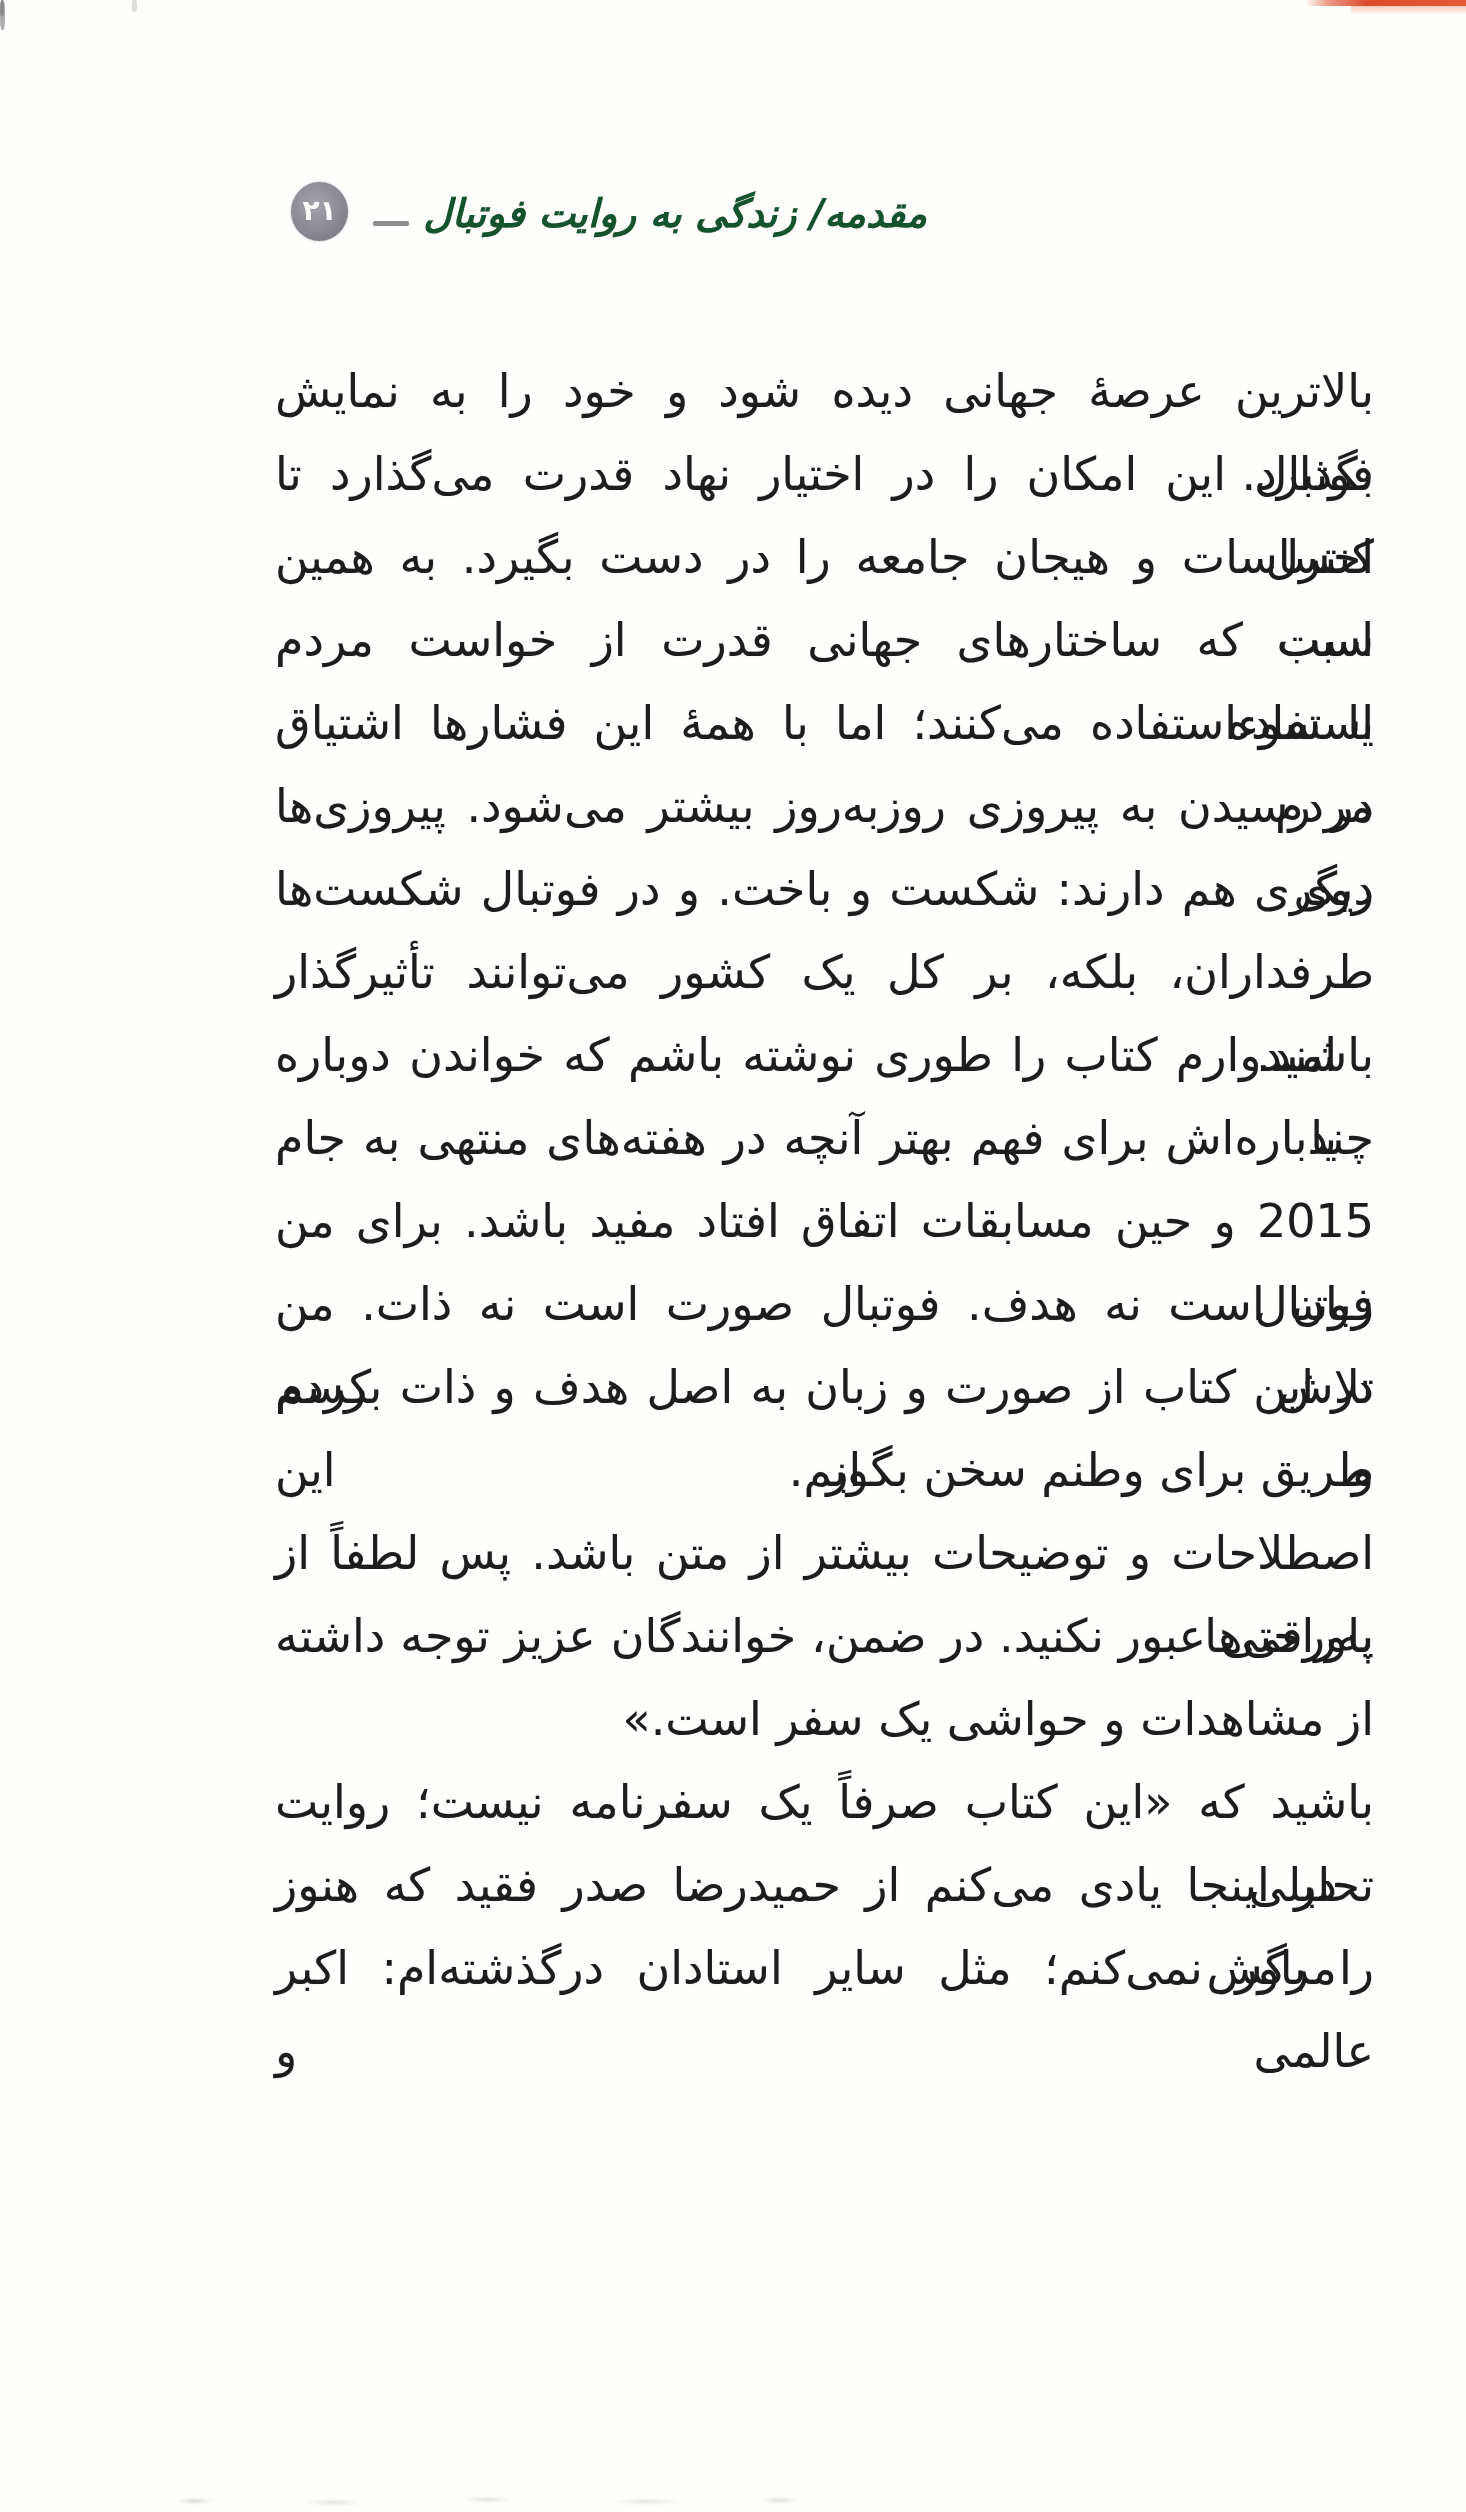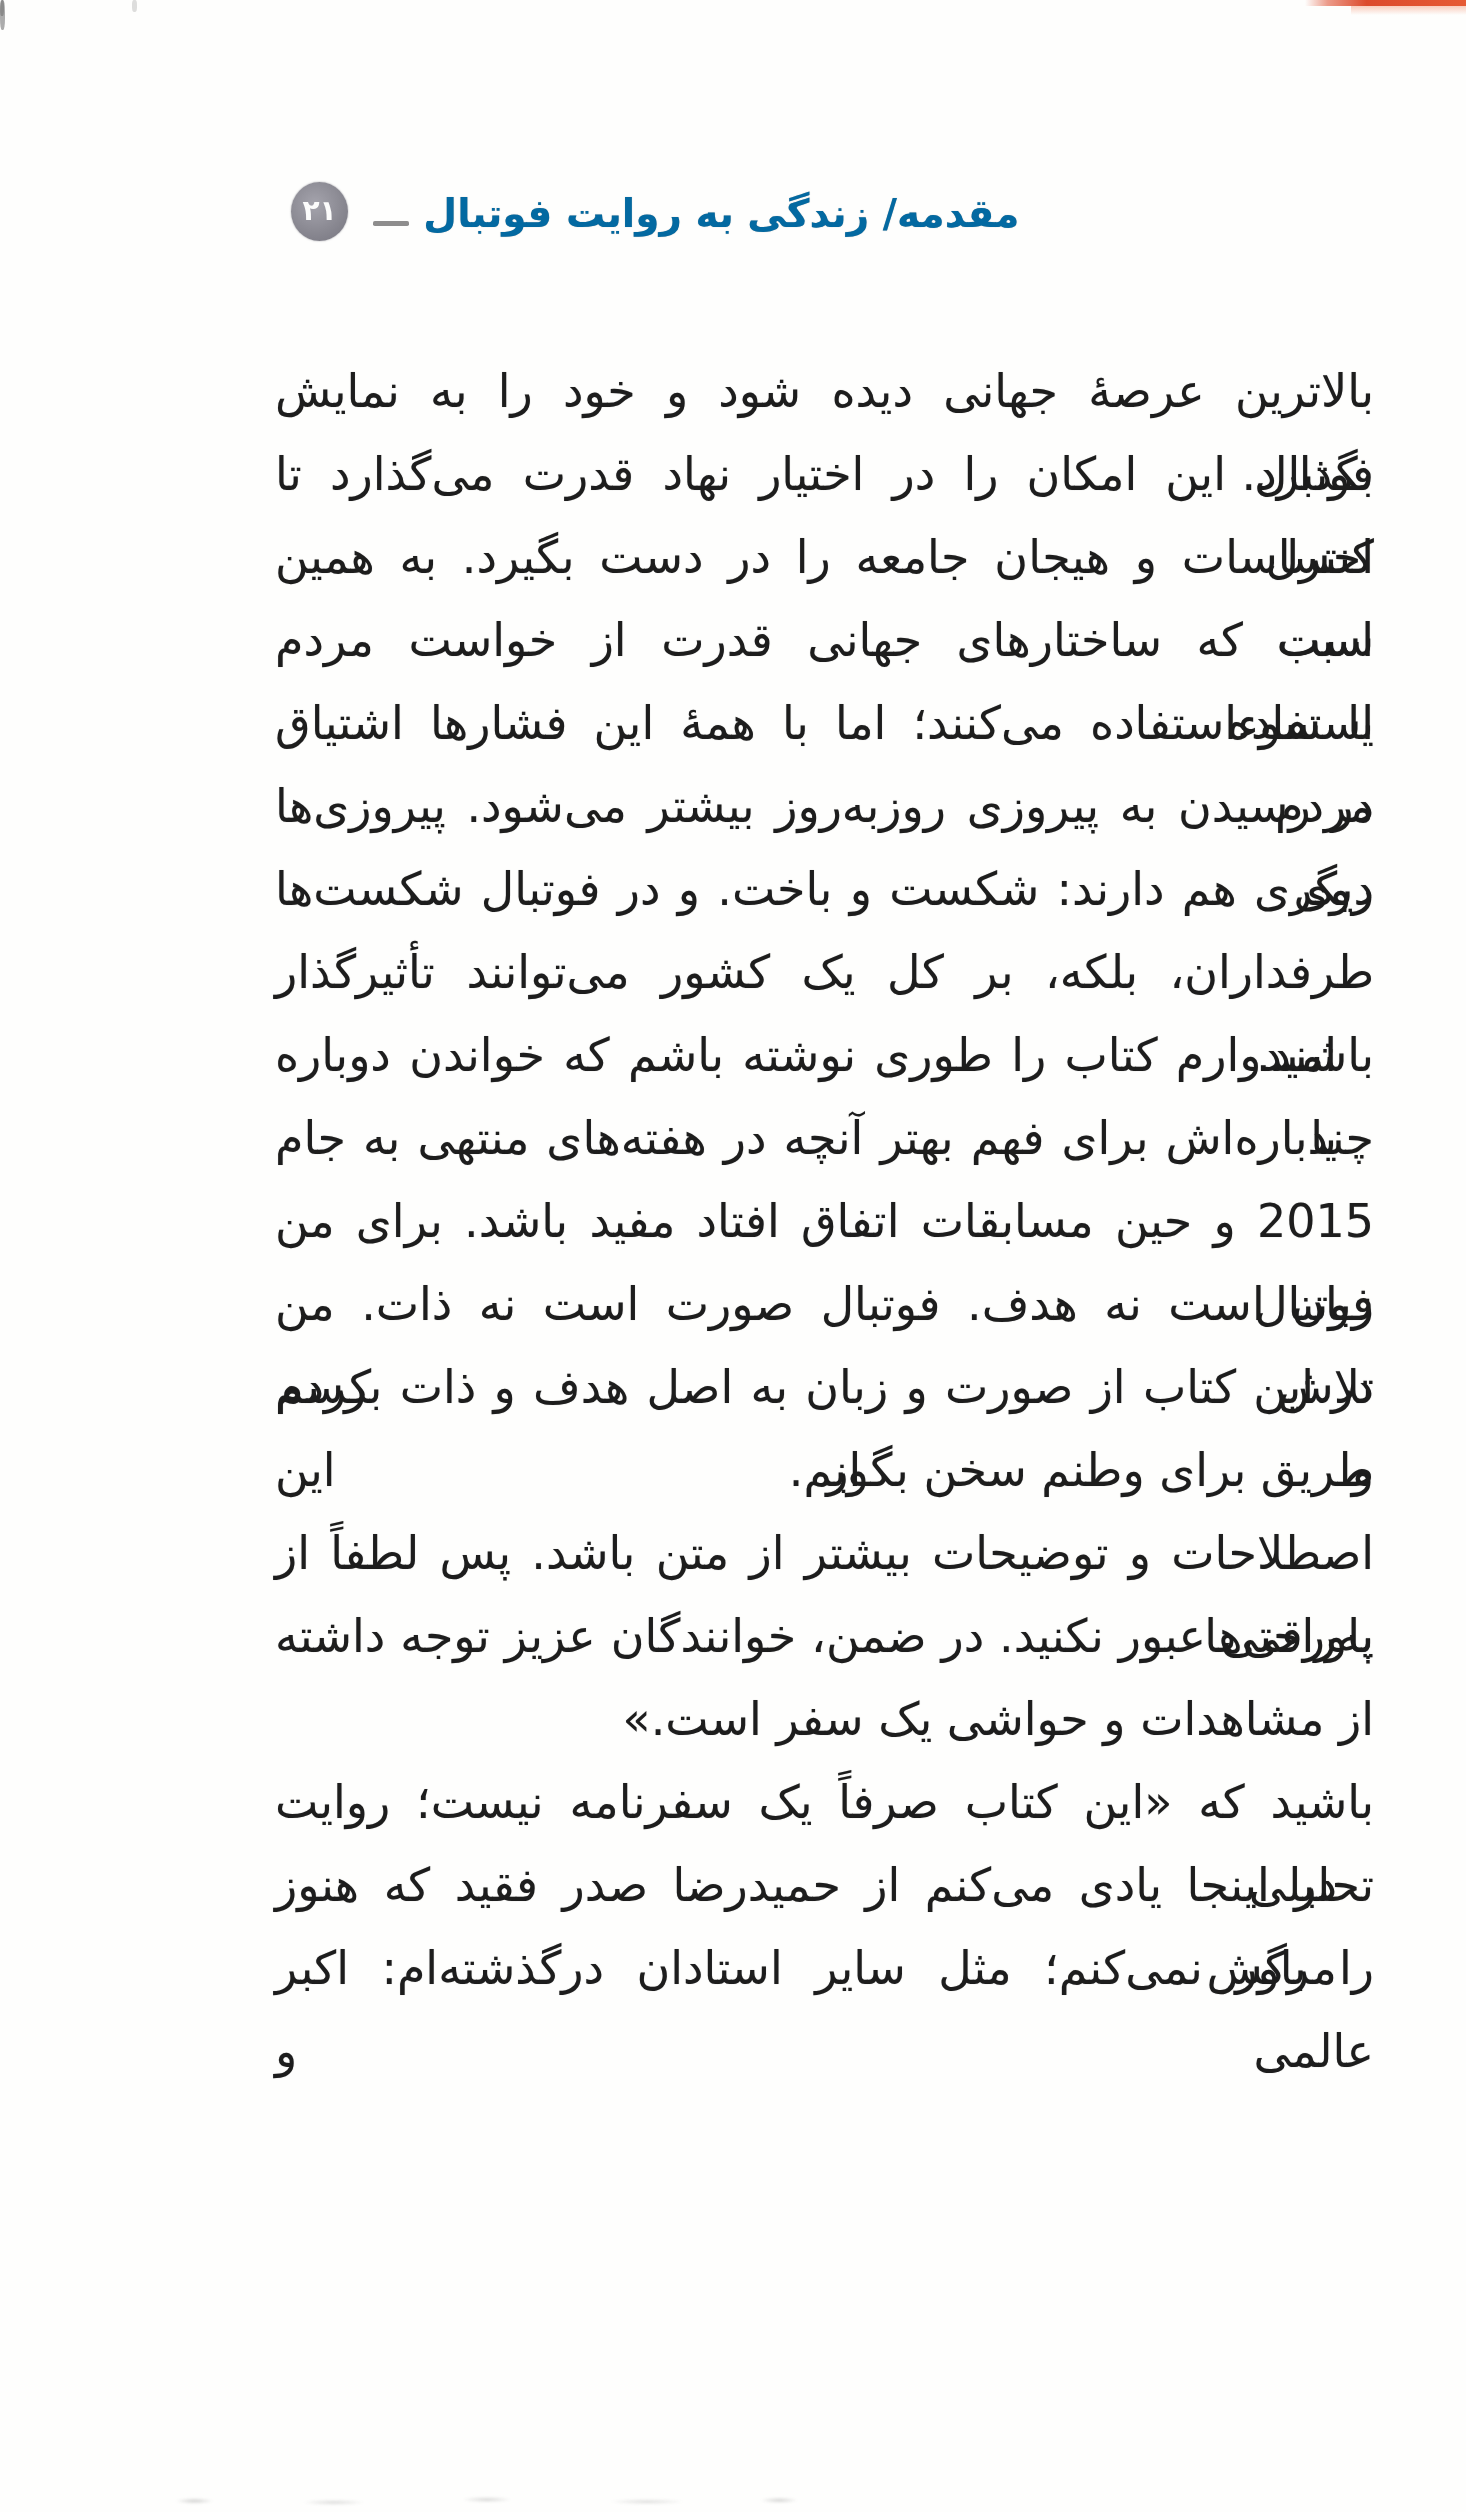--- a/index.html
+++ b/index.html
@@ -41,23 +41,24 @@
   .badge span { transform:translateY(-0.9px); }
   .hdash {
     width:36px; height:4.5px; border-radius:1.8px;
     background:#8e8d8d;
     margin:39px 0 0 25px;
     filter:blur(0.3px);
   }
   .title {
     margin:9px 0 0 14.3px;
     direction:rtl;
-    font-size:39px; font-weight:bold; color:#0369a1;
+    font-size:39px; font-weight:bold; color:#14532d;
     white-space:nowrap;
     text-shadow:0 0 0.9px rgba(10,10,10,.35);
+    font-style:italic;
   }
 
   
   .body {
     position:absolute; top:350px; right:93px;
     width:1099px;
     direction:rtl;
     color:#1d1d1d;
     font-size:46px;
   }

